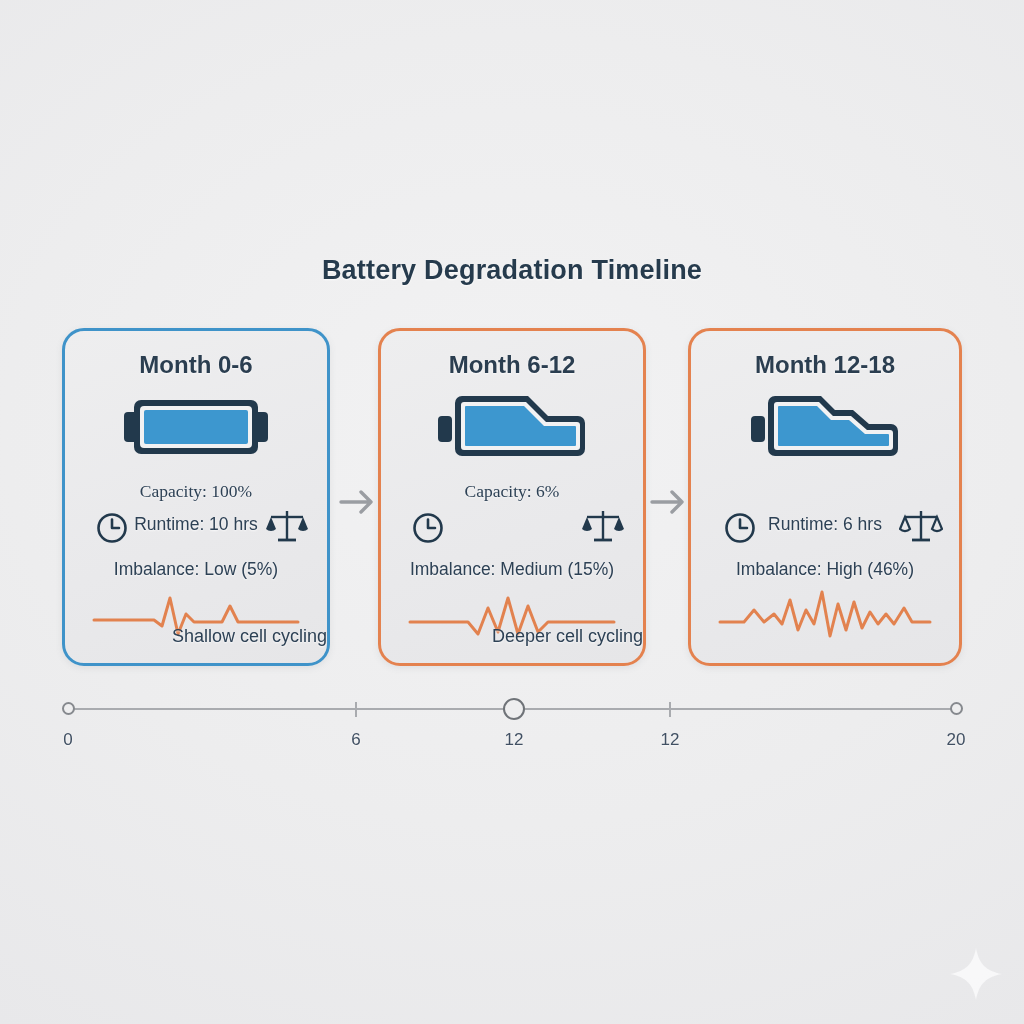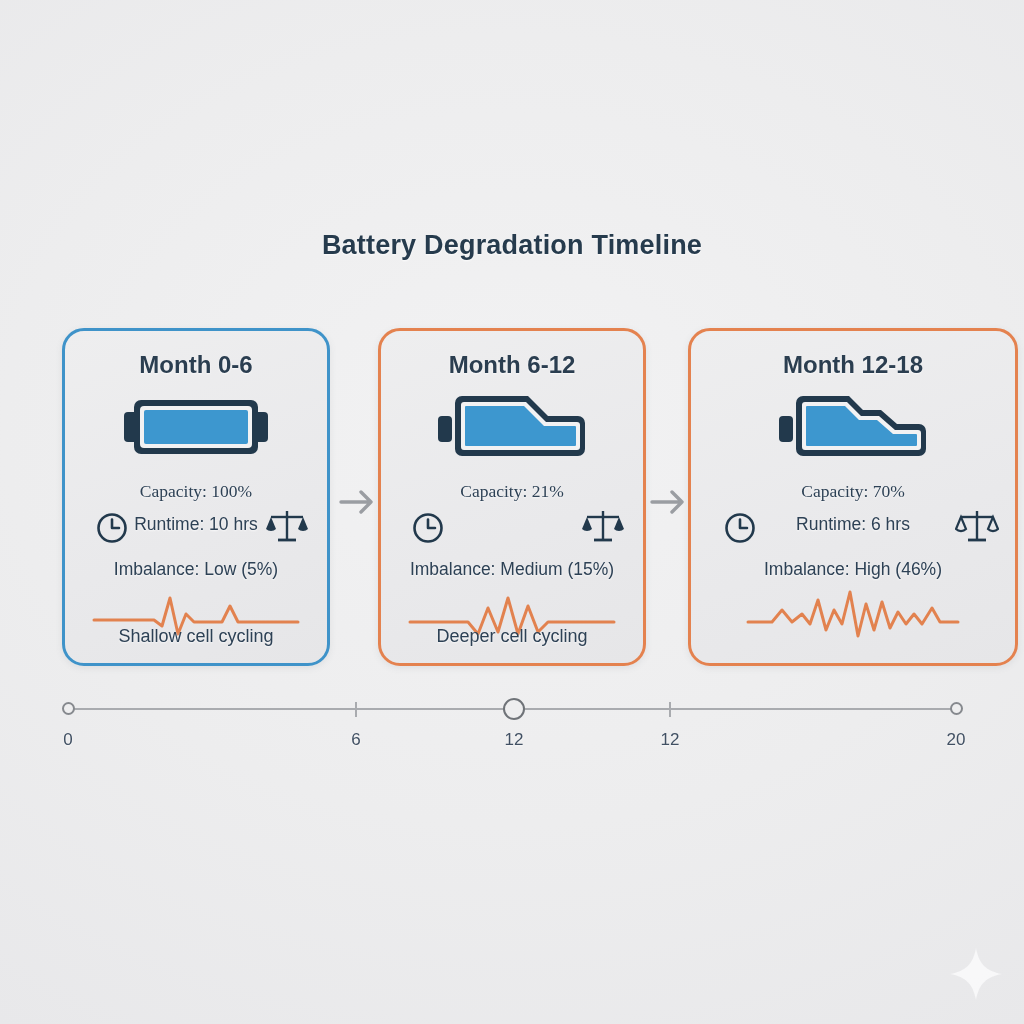--- a/index.html
+++ b/index.html
@@ -8,42 +8,42 @@
     background:
       radial-gradient(ellipse 90% 70% at 50% 42%, #f2f2f3 0%, #ededee 55%, #e8e8ea 100%);
     font-family:"Liberation Sans", sans-serif;
     position:relative;overflow:hidden;
     -webkit-font-smoothing:antialiased;
   }
   #stage{position:absolute;inset:0;}
 
   
   #title{
-    position:absolute;left:0;right:0;top:230px;
+    position:absolute;left:0;right:0;top:255px;
     text-align:center;
     font-size:27px;font-weight:bold;
     color:#263b4d;
     letter-spacing:.2px;
     text-shadow:0 1px 2px rgba(255,255,255,.85);
   }
 
   
   .card{
     position:absolute;top:328px;
     width:268px;height:338px;
     border-radius:22px;
     background:linear-gradient(160deg,#eeeeef 0%,#e9e9eb 60%,#e6e6e8 100%);
     box-sizing:border-box;
     box-shadow:0 2px 7px rgba(90,95,105,.10);
   }
   .card.blue{border:3px solid #3f93c9;}
   .card.orange{border:3px solid #e4824f;}
   #card0{left:62px;}
   #card1{left:378px;}
-  #card2{left:688px;width:330px;}
+  #card2{left:688px;width:274px;}
 
   .card-title{
     position:absolute;left:0;right:0;top:20px;
     text-align:center;
     font-size:24px;font-weight:bold;color:#2b3e50;
     text-shadow:0 1px 2px rgba(255,255,255,.8);
   }
 
   .batt-wrap{position:absolute;left:0;right:0;top:60px;height:72px;display:flex;justify-content:center;align-items:center;}
 
@@ -58,21 +58,21 @@
   .m-imb{top:228px;}
 
   .clock-ic{position:absolute;left:30px;top:180px;width:34px;height:34px;}
   #card2 .clock-ic{left:32px;}
   .scale-ic{position:absolute;right:18px;top:175px;width:44px;height:40px;}
   #card2 .scale-ic{right:16px;}
 
   .wave-wrap{position:absolute;left:0;right:0;top:258px;height:52px;display:flex;justify-content:center;align-items:center;}
   .card-foot{
     position:absolute;left:0;right:0;bottom:16px;
-    text-align:center;font-size:18px;color:#2d4155;
+    text-align:right;font-size:18px;color:#2d4155;
     text-shadow:0 1px 2px rgba(255,255,255,.8);
   }
 
   
   .arrow{position:absolute;top:482px;width:44px;height:40px;}
   #arrow0{left:337px;}
   #arrow1{left:648px;}
 
   
   #timeline{position:absolute;left:0;right:0;top:690px;height:80px;}
@@ -146,21 +146,21 @@
 
     <div class="batt-wrap">
       <svg width="152" height="66" viewBox="0 0 152 66">
         <rect x="2" y="22" width="14" height="26" rx="4" fill="#22394c"></rect>
         <path d="M19 9 a7 7 0 0 1 7 -7 H92 a0 0 0 0 1 0 0 L112 22 H142 a7 7 0 0 1 7 7 V55 a7 7 0 0 1 -7 7 H26 a7 7 0 0 1 -7 -7 Z" fill="#22394c"></path>
         <path d="M25 11 a3 3 0 0 1 3 -3 H90 L110 28 H141 a3 3 0 0 1 3 3 V53 a3 3 0 0 1 -3 3 H28 a3 3 0 0 1 -3 -3 Z" fill="#f2f2f3"></path>
         <path d="M29 13 a1 1 0 0 1 1 -1 H88 L108 32 H139 a1 1 0 0 1 1 1 V51 a1 1 0 0 1 -1 1 H30 a1 1 0 0 1 -1 -1 Z" fill="#3d97cf"></path>
       </svg>
     </div>
 
-    <div class="metric m-cap">Capacity: 21%</div>
+    <div class="metric m-cap">Capacity: 6%</div>
 
     <span class="clock-ic">
       <svg width="34" height="34" viewBox="0 0 34 34">
         <circle cx="17" cy="17" r="13.5" fill="none" stroke="#22394c" stroke-width="2.6"></circle>
         <path d="M17 8.5 V17 H24" fill="none" stroke="#22394c" stroke-width="2.6" stroke-linecap="round" stroke-linejoin="round"></path>
       </svg>
     </span>
     <span class="scale-ic">
       <svg width="44" height="40" viewBox="0 0 44 40">
         <path d="M22 5 v28" stroke="#22394c" stroke-width="2.4"></path>
@@ -187,21 +187,20 @@
 
     <div class="batt-wrap">
       <svg width="152" height="66" viewBox="0 0 152 66">
         <rect x="2" y="22" width="14" height="26" rx="4" fill="#22394c"></rect>
         <path d="M19 9 a7 7 0 0 1 7 -7 H72 L86 16 H104 L120 30 H142 a7 7 0 0 1 7 7 V55 a7 7 0 0 1 -7 7 H26 a7 7 0 0 1 -7 -7 Z" fill="#22394c"></path>
         <path d="M25 11 a3 3 0 0 1 3 -3 H70 L84 22 H102 L118 36 H141 a3 3 0 0 1 3 3 V53 a3 3 0 0 1 -3 3 H28 a3 3 0 0 1 -3 -3 Z" fill="#f2f2f3"></path>
         <path d="M29 13 a1 1 0 0 1 1 -1 H68 L82 26 H100 L116 40 H139 a1 1 0 0 1 1 1 V51 a1 1 0 0 1 -1 1 H30 a1 1 0 0 1 -1 -1 Z" fill="#3d97cf"></path>
       </svg>
     </div>
 
-    <div class="metric m-cap">Capacity: 70%</div>
 
     <span class="clock-ic">
       <svg width="34" height="34" viewBox="0 0 34 34">
         <circle cx="17" cy="17" r="13.5" fill="none" stroke="#22394c" stroke-width="2.6"></circle>
         <path d="M17 8.5 V17 H24" fill="none" stroke="#22394c" stroke-width="2.6" stroke-linecap="round" stroke-linejoin="round"></path>
       </svg>
     </span>
     <div class="metric m-run">Runtime: 6 hrs</div>
     <span class="scale-ic">
       <svg width="44" height="40" viewBox="0 0 44 40">

